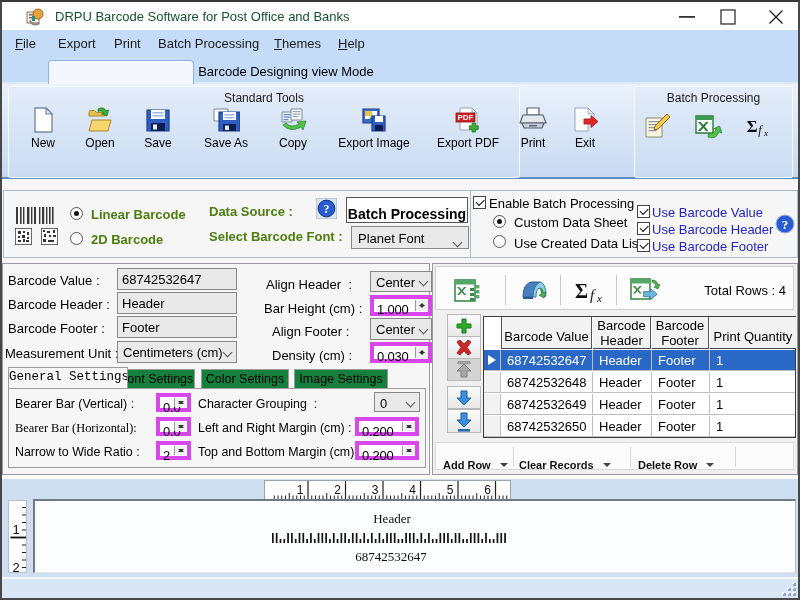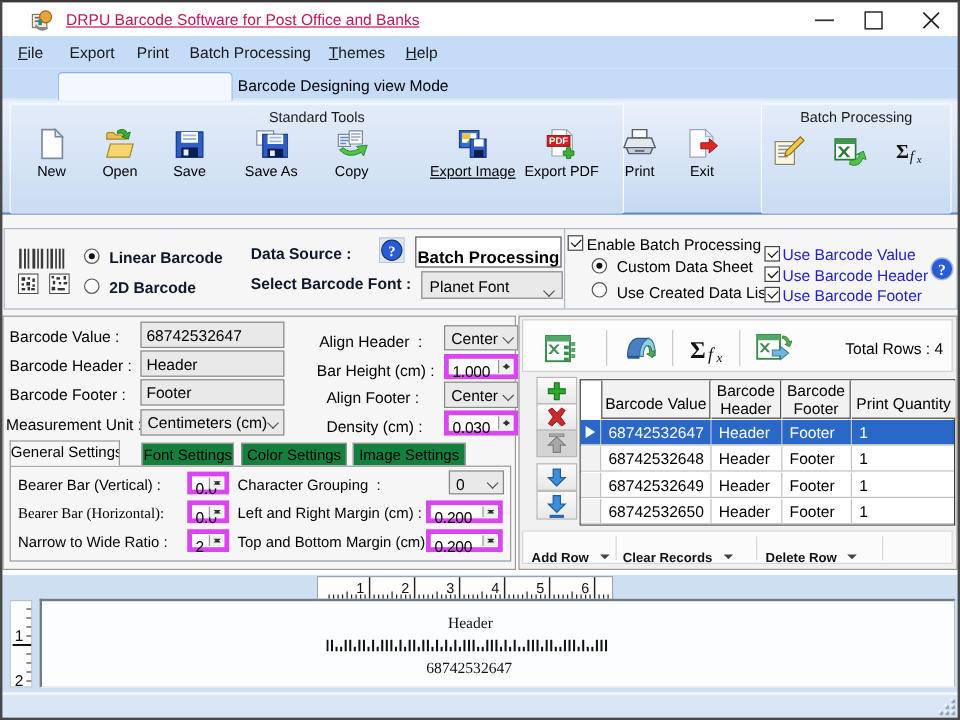--- a/index.html
+++ b/index.html
@@ -3,38 +3,38 @@
 <meta charset="utf-8">
 <style>
 * { margin:0; padding:0; box-sizing:border-box; }
 html,body { width:800px; height:600px; overflow:hidden; }
 body { font-family:"Liberation Sans", sans-serif; position:relative; background:#fff; }
 .abs { position:absolute; }
 
 #frame { position:absolute; left:0; top:0; width:800px; height:600px; border:2px solid #484848; border-top:2px solid #3a3a3a; z-index:50; pointer-events:none; }
 
 #titlebar { position:absolute; left:1px; top:2px; width:798px; height:28px; background:#ffffff; }
-#titlebar .title { position:absolute; left:54px; top:7px; font-size:13px; color:#be185d;text-decoration:underline; }
+#titlebar .title { position:absolute; left:54px; top:7px; font-size:13px; color:#14532d; }
 
 #menubar { position:absolute; left:1px; top:30px; width:798px; height:27px; background:#c5dcf8; }
 #menubar span { position:absolute; top:6px; font-size:13px; color:#1a1a1a; }
 
 #tabstrip { position:absolute; left:1px; top:57px; width:798px; height:27px; background:#c5dcf8; }
 .tab1 { position:absolute; left:47px; top:3px; width:146px; height:24px; background:#f4f8fe; border:1px solid #8db2e3; border-bottom:none; border-radius:4px 4px 0 0; text-align:center; font-size:13px; padding-top:21px; }
 .tab2 { position:absolute; left:195px; top:7px; width:180px; font-size:13px; text-align:center; }
 
 #toolbar { position:absolute; left:1px; top:84px; width:798px; height:95px; background:linear-gradient(#eaf1fb,#c7d9f1); border-bottom:2px solid #5f8cc2; }
 .group { position:absolute; top:2px; height:92px; border:1px solid #f8fbfe; background:linear-gradient(#e3ecf9,#cadcf3); border-radius:2px; }
 .gtitle { position:absolute; top:4px; width:100%; text-align:center; font-size:12px; color:#1a1a1a; }
 .tool { position:absolute; top:22px; text-align:center; font-size:12px; color:#000; }
 .tool .ic { display:block; margin:0 auto 2px auto; width:28px; height:28px; }
 
 #tech { position:absolute; left:1px; top:179px; width:798px; height:84px; background:#f6f6f6; }
 #techlabel { position:absolute; left:6px; top:3px; background:#f6f6f6; padding:0 3px; font-size:12.5px; }
-.bluebold { color:#0f172a; font-weight:bold; font-size:13px; }
+.bluebold { color:#4d7c0f; font-weight:bold; font-size:13px; }
 .bluetxt { color:#2323c8; font-size:13px; }
 .radio { position:absolute; width:13px; height:13px; border:1px solid #555; border-radius:50%; background:#fff; }
 .radio.checked::after { content:""; position:absolute; left:3px; top:3px; width:5px; height:5px; border-radius:50%; background:#111; }
 .cb { width:13px; height:13px; border:1px solid #444; background:#fff; }
 .cb::after { content:""; position:absolute; left:2px; top:2px; width:7px; height:3.6px; border-left:1.7px solid #111; border-bottom:1.7px solid #111; transform:rotate(-45deg); }
 .chev { position:absolute; width:7px; height:7px; border-right:1.6px solid #555; border-bottom:1.6px solid #555; transform:rotate(45deg); }
 .qbtn { width:21px; height:21px; }
 .spin { position:absolute; background:#fff; border:4px solid #d946ef; font-size:13px; }
 .spin .v { position:absolute; left:3px; top:3px; letter-spacing:-0.2px; }
 .spin .ud { position:absolute; right:1px; top:1px; bottom:1px; width:12px; border-left:1px solid #999; background:#f0f0f0; }
@@ -154,21 +154,21 @@
     Save As</div>
   <div class="tool" style="left:272px; width:40px;">
     <svg class="ic" viewBox="0 0 28 28">
         <path d="M3 6 h10 v10 h-10 z" fill="#f3f6fa" stroke="#7a8aa0" stroke-width="1"></path>
         <path d="M4.5 8 h7 v1.2 h-7 z M4.5 10.5 h7 v1.2 h-7 z M4.5 13 h5 v1.2 h-5 z" fill="#5c87c9"></path>
         <path d="M12 3 h11 v11 h-11 z" fill="#fdfdfd" stroke="#7a8aa0" stroke-width="1"></path>
         <path d="M13.5 5 h8 v1.2 h-8 z M13.5 7.5 h8 v1.2 h-8 z M13.5 10 h6 v1.2 h-6 z" fill="#9aa8bd"></path>
         <path d="M4 19 q7 8 18 2 l2 3 l3 -9 l-9 1 l2.5 2 q-9 4.5 -13.5 -1 z" fill="#52c24a" stroke="#2a8a28" stroke-width="0.8"></path>
       </svg>
     Copy</div>
-  <div class="tool" style="left:352px; width:82px;text-decoration:underline;">
+  <div class="tool" style="left:332px; width:82px;">
     <svg class="ic" viewBox="0 0 28 28">
         <path d="M3 3 h16 v14 h-16 z" fill="#3a6ccc" stroke="#1d3f8d" stroke-width="1.2"></path>
         <path d="M5 5 h12 v8 h-12 z" fill="#fdfdfd"></path>
         <path d="M5 5 h7 v5 h-7 z" fill="#e8c14d"></path>
         <path d="M9 13 l3.5-4 l3 4 z" fill="#4a9c42"></path>
         <path d="M12 10 h13 v15 h-13 z" fill="#2f5fc4" stroke="#1d3f8d" stroke-width="1.2"></path>
         <path d="M15 10 h8 v6 h-8 z" fill="#fdfdfd"></path>
         <path d="M15 19 h8 v6 h-8 z" fill="#0a1e52"></path>
       </svg>
     Export Image</div>
@@ -326,21 +326,21 @@
       <span class="v">Center</span>
       <span class="chev" style="right:4px; top:7px;"></span>
     </div>
   <span class="lbl" style="left:269px; top:84px;">Density (cm) :</span>
   <div class="spin" style="left:367px; top:78px; width:62px; height:21px;">
       <span class="v">0.030</span>
       <span class="ud"></span>
     </div>
 
   <div class="stabs">
-    <div class="stab active" style="left:5px; width:92px;">General Settings</div>
+    <div class="stab active" style="left:5px; width:120px;font-family:Liberation Mono, monospace;">General Settings</div>
     <div class="stab" style="left:115px; width:77px;">Font Settings</div>
     <div class="stab" style="left:198px; width:88px;">Color Settings</div>
     <div class="stab" style="left:291px; width:94px;">Image Settings</div>
   </div>
   <div class="tabbox">
     <span class="lbl" style="left:6px; top:8px;">Bearer Bar (Vertical) :</span>
     <div class="spin" style="left:147px; top:4px; width:35px; height:19px;">
         <span class="v">0.0</span>
         <span class="ud"></span>
       </div>

